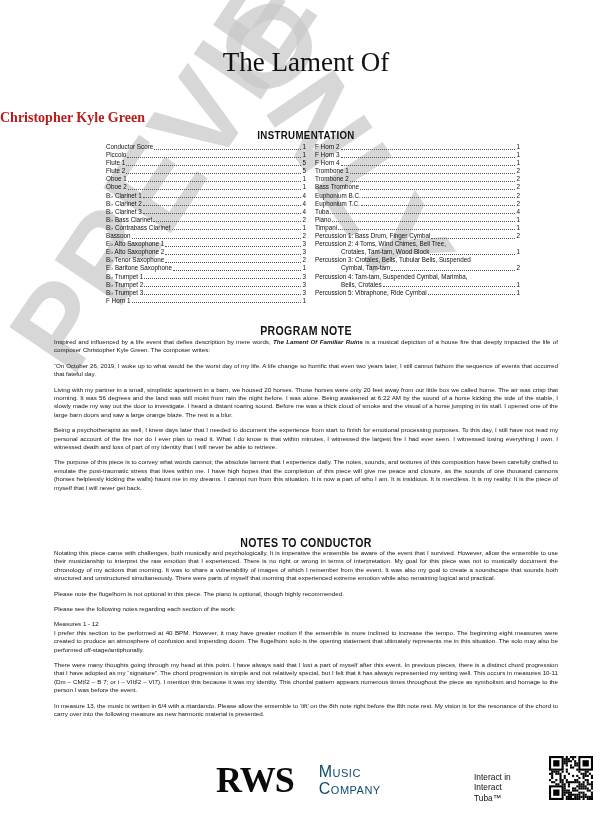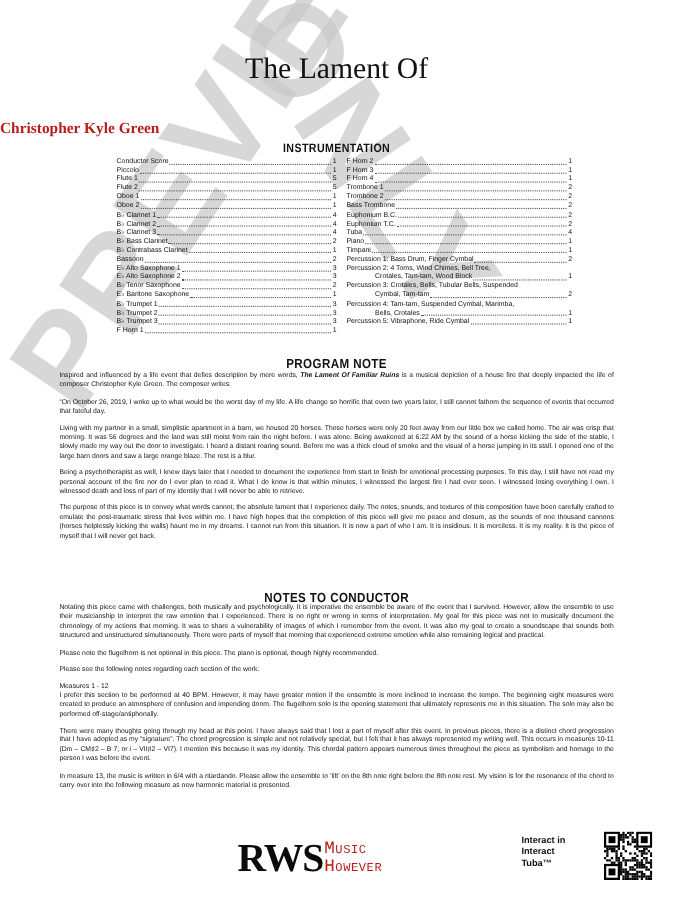--- a/index.html
+++ b/index.html
@@ -95,27 +95,27 @@
   .footer{position:absolute;left:0;top:752px;width:612px;height:64px;z-index:7;}
   .rws-logo{
     position:absolute;left:216px;top:3px;width:200px;height:50px;
     display:flex;align-items:center;
   }
   .rws-mark{
     font-family:"Liberation Serif",serif;font-weight:bold;
     font-size:36px;color:#0b0b0b;letter-spacing:-1px;line-height:1;
   }
   .rws-words{
-    margin-left:1px;font-family:Liberation Mono, monospace;
-    font-size:16px;line-height:17px;color:#b91c1c;
+    margin-left:25px;font-family:Liberation Sans, sans-serif;
+    font-size:16px;line-height:17px;color:#0c4a6e;
     font-variant:small-caps;letter-spacing:.5px;
   }
   .mm-block{
-    position:absolute;left:474px;top:6px;width:72px;
-    font-size:8.4px;line-height:10.4px;color:#111;font-weight:700;
+    position:absolute;left:474px;top:20px;width:72px;
+    font-size:8.4px;line-height:10.4px;color:#111;font-weight:400;
   }
   .qr{
     position:absolute;left:549px;top:4px;width:44px;height:44px;
     background:#fff;
   }
   .qr svg{display:block;}
 </style>
 </head>
 <body>
 
@@ -351,21 +351,21 @@
     <p>I prefer this section to be performed at 40 BPM. However, it may have greater motion if the ensemble is more inclined to increase the tempo. The beginning eight measures were created to produce an atmosphere of confusion and impending doom. The flugelhorn solo is the opening statement that ultimately represents me in this situation. The solo may also be performed off-stage/antiphonally.</p>
     <p>There were many thoughts going through my head at this point. I have always said that I lost a part of myself after this event. In previous pieces, there is a distinct chord progression that I have adopted as my “signature”. The chord progression is simple and not relatively special, but I felt that it has always represented my writing well. This occurs in measures 10-11 (Dm – CM♯2 – B 7; or i – VII♯2 – VI7). I mention this because it was my identity. This chordal pattern appears numerous times throughout the piece as symbolism and homage to the person I was before the event.</p>
     <p>In measure 13, the music is written in 6/4 with a ritardando. Please allow the ensemble to ‘lift’ on the 8th note right before the 8th note rest. My vision is for the resonance of the chord to carry over into the following measure as new harmonic material is presented.</p>
   </div>
 
   <div class="footer">
     <div class="rws-logo">
       <div class="rws-mark">RWS</div>
       <div class="rws-words">
         <div>Music</div>
-        <div>However</div>
+        <div>Company</div>
       </div>
     </div>
     <div class="mm-block">
       <div>Interact in</div>
       <div>Interact</div>
       <div>Tuba™</div>
     </div>
     <div class="qr">
       <svg width="44" height="44" viewBox="0 0 44 44">
         <rect width="44" height="44" fill="#ffffff"></rect>

